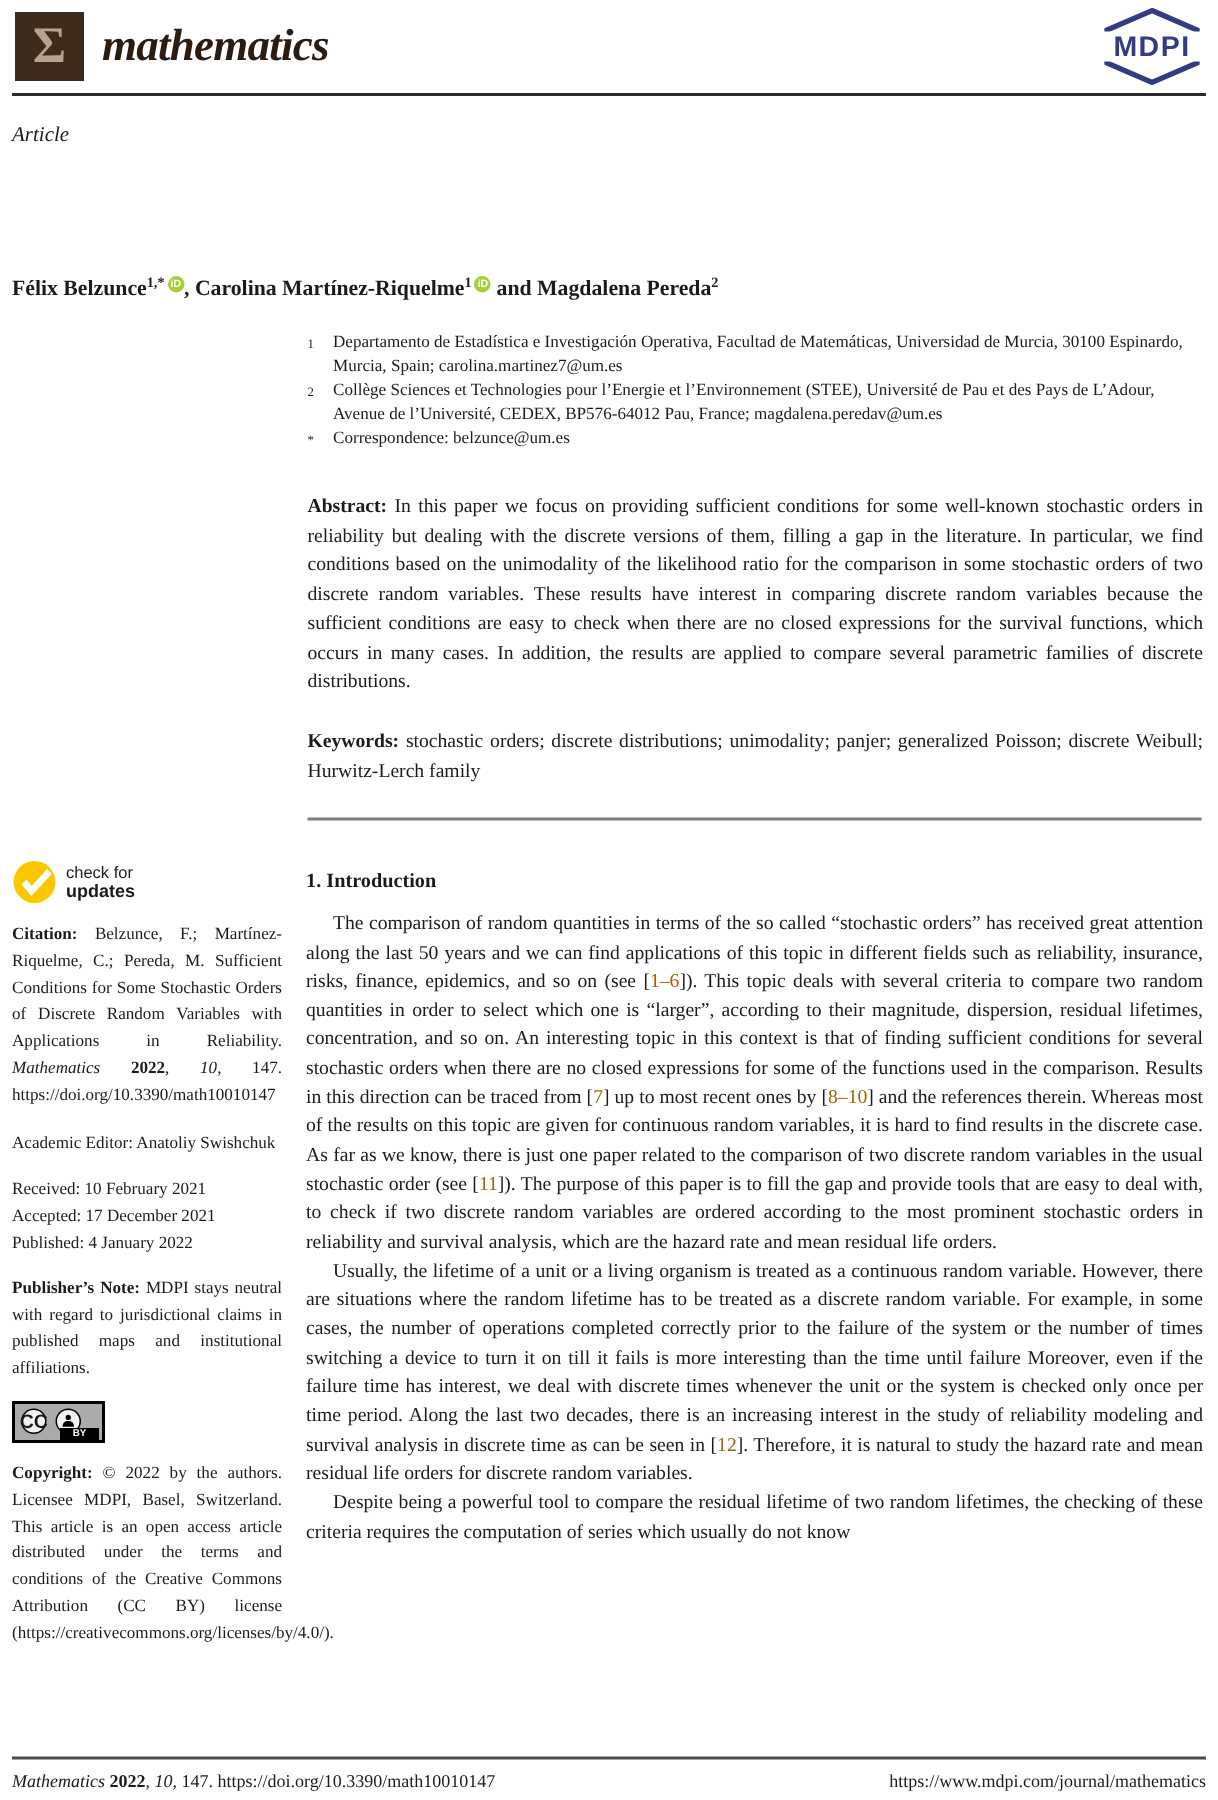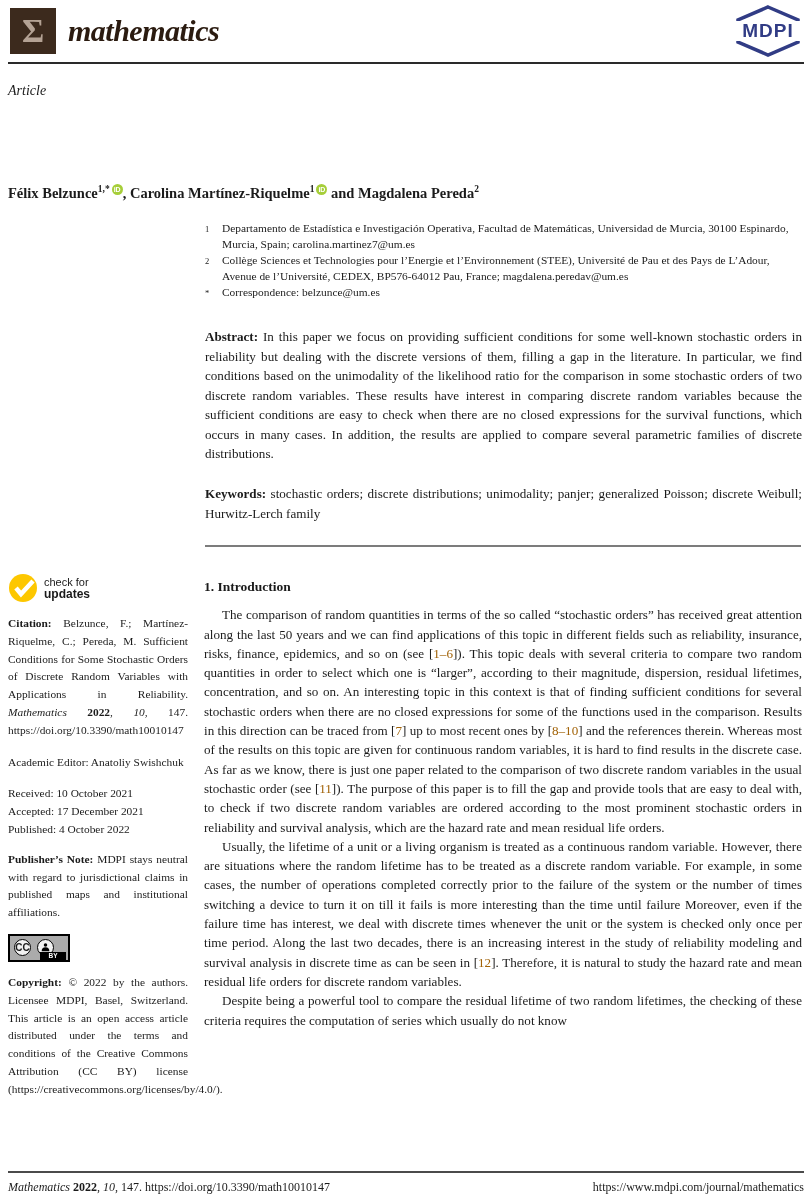--- a/index.html
+++ b/index.html
@@ -41,21 +41,21 @@
   .check-text{margin-left:6px;font-family:"Liberation Sans",sans-serif;font-size:11px;
               line-height:12.5px;color:#1a1a1a;}
   .check-text .b{font-size:12px;}
   .side-block{margin-top:12px;text-align:justify;}
   .side-lines{margin-top:14px;text-align:left;}
   .cc-badge{position:relative;margin-top:12px;width:62px;height:28px;background:#ababab;
             border:2px solid #000;box-sizing:border-box;display:flex;align-items:center;
             padding-left:4px;gap:6px;}
   .cc-circle{width:17px;height:17px;border-radius:50%;background:#f2f2f2;border:1.7px solid #000;
              box-sizing:border-box;display:flex;align-items:center;justify-content:center;
-             font-family:"Liberation Sans",sans-serif;font-size:10px;font-weight:bold;}
+             font-family:"Liberation Sans",sans-serif;font-size:13px;font-weight:bold;}
   .by-bar{position:absolute;right:2px;bottom:0;width:26px;height:8px;background:#000;color:#fff;
           font-family:"Liberation Sans",sans-serif;font-size:6.5px;font-weight:bold;
           text-align:center;line-height:8px;}
 
   
   .main-col{position:absolute;left:204px;top:577px;width:598px;font-size:13.1px;
             line-height:19.3px;text-align:justify;}
   .sec-head{font-size:13.5px;font-weight:bold;margin:0 0 9px 0;text-align:left;}
   .body-par{margin:0;text-indent:18px;}
   .ref{color:#a16207;text-decoration:none;cursor:pointer;}
@@ -129,23 +129,23 @@
 
     <div class="side-block">
       <span class="b">Citation:</span><span> Belzunce, F.; Martínez-Riquelme, C.; Pereda, M. Sufficient Conditions for Some Stochastic Orders of Discrete Random Variables with Applications in Reliability. </span><span class="i">Mathematics</span><span class="b"> 2022</span><span>, </span><span class="i">10</span><span>, 147. https://doi.org/10.3390/math10010147</span>
     </div>
 
     <div class="side-lines">
       <span>Academic Editor: Anatoliy Swishchuk</span>
     </div>
 
     <div class="side-lines">
-      <div>Received: 10 October 2021</div>
+      <div>Received: 10 February 2021</div>
       <div>Accepted: 17 December 2021</div>
-      <div>Published: 4 October 2022</div>
+      <div>Published: 4 January 2022</div>
     </div>
 
     <div class="side-block">
       <span class="b">Publisher’s Note:</span><span> MDPI stays neutral with regard to jurisdictional claims in published maps and institutional affiliations.</span>
     </div>
 
     <div class="cc-badge">
       <span class="cc-circle">CC</span>
       <span class="cc-circle">
         <svg width="11" height="11" viewBox="0 0 12 12">

